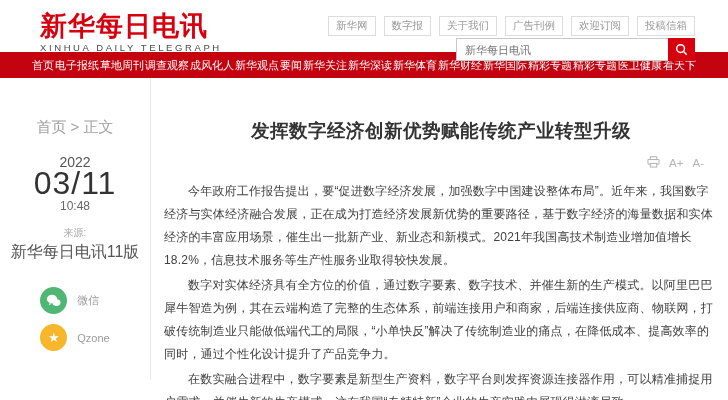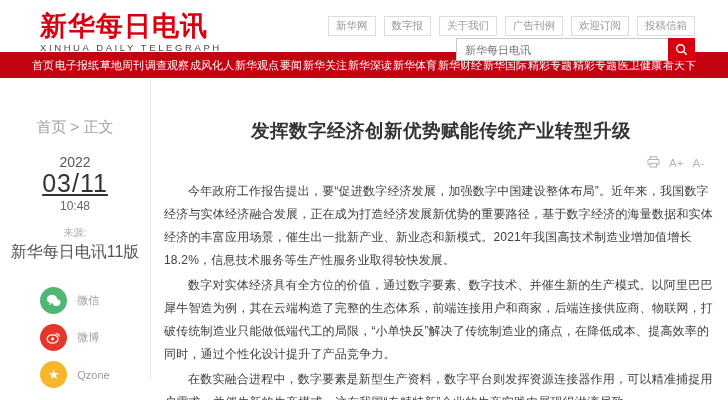--- a/index.html
+++ b/index.html
@@ -21,21 +21,21 @@
   
   .mainnav { height:26px; background:#c30310; display:flex; align-items:center; justify-content:space-between; padding:0 32px; }
   .nav-item { color:#fff; font-size:11px; white-space:nowrap; cursor:pointer; text-decoration:none; }
 
   
   .content { display:flex; height:302px; }
   .leftcol { width:151px; border-right:1px solid #ebebeb; text-align:center; flex-shrink:0; }
   .breadcrumb { margin-top:40px; font-size:15px; color:#a0a0a0; }
   .breadcrumb span { cursor:pointer; }
   .meta-year { margin-top:17px; font-size:14px; color:#555; }
-  .meta-date { font-size:25px; color:#333; letter-spacing:1px; line-height:27px;text-decoration:underline; }
+  .meta-date { font-size:32px; color:#333; letter-spacing:1px; line-height:27px; }
   .meta-time { font-size:12px; color:#666; margin-top:2px; }
   .meta-source-label { font-size:10px; color:#aaa; margin-top:13px; }
   .meta-source { font-size:16px; color:#555; margin-top:2px; }
   .share { margin-top:14px; display:inline-block; text-align:left; }
   .share-row { display:flex; align-items:center; gap:10px; margin-top:10px; cursor:pointer; }
   .share-circle { width:27px; height:27px; border-radius:50%; display:flex; align-items:center; justify-content:center; color:#fff; font-size:13px; }
   .share-label { font-size:11px; color:#9b9b9b; }
 
   .article { flex:1; padding:40px 10px 0 13px; }
   .article h1 { font-size:18.5px; color:#333; text-align:center; font-weight:bold; letter-spacing:0.5px; }
@@ -111,30 +111,20 @@
           <span class="share-circle" style="background:#50b674">
             <svg width="15" height="13" viewBox="0 0 16 14">
               <ellipse cx="6.4" cy="5.4" rx="5.6" ry="4.6" fill="#fff"></ellipse>
               <ellipse cx="11.2" cy="9.2" rx="4.3" ry="3.6" fill="#fff"></ellipse>
               <path d="M4 9.6 L3 12 L6 10.4 Z" fill="#fff"></path>
             </svg>
           </span>
           <span class="share-label">微信</span>
         </div>
         <div class="share-row">
-          <span class="share-circle" style="background:#e6352d">
-            <svg width="15" height="13" viewBox="0 0 16 14">
-              <ellipse cx="7" cy="8.6" rx="5.8" ry="4.4" fill="none" stroke="#fff" stroke-width="1.5"></ellipse>
-              <circle cx="7" cy="8.6" r="1.5" fill="#fff"></circle>
-              <path d="M10.5 3.2 Q13.6 2.6 14.3 5.4" fill="none" stroke="#fff" stroke-width="1.3" stroke-linecap="round"></path>
-            </svg>
-          </span>
-          <span class="share-label">微博</span>
-        </div>
-        <div class="share-row">
           <span class="share-circle" style="background:#f8b62b">★</span>
           <span class="share-label">Qzone</span>
         </div>
       </div>
     </aside>
 
     <main class="article">
       <h1>发挥数字经济创新优势赋能传统产业转型升级</h1>
 
       <div class="tools">

